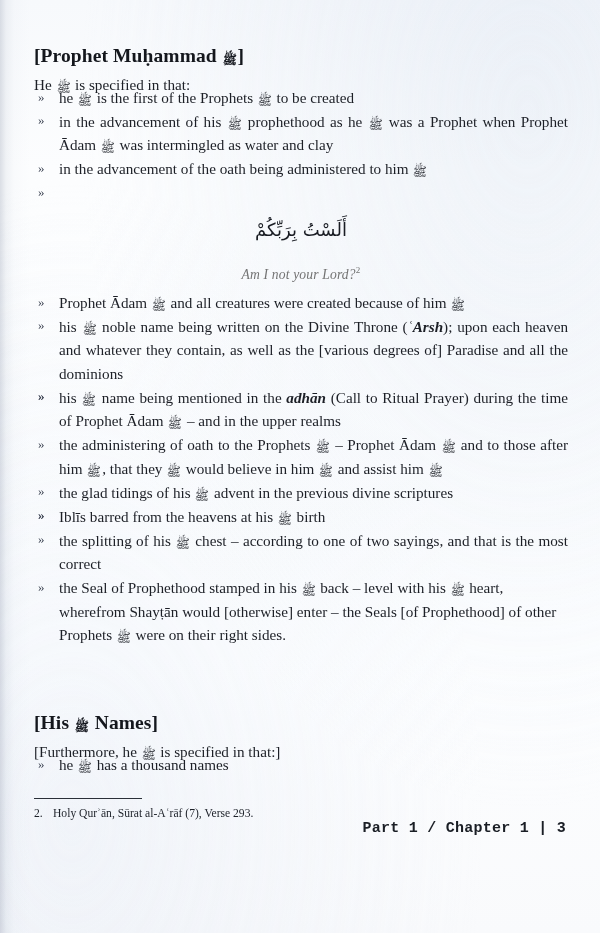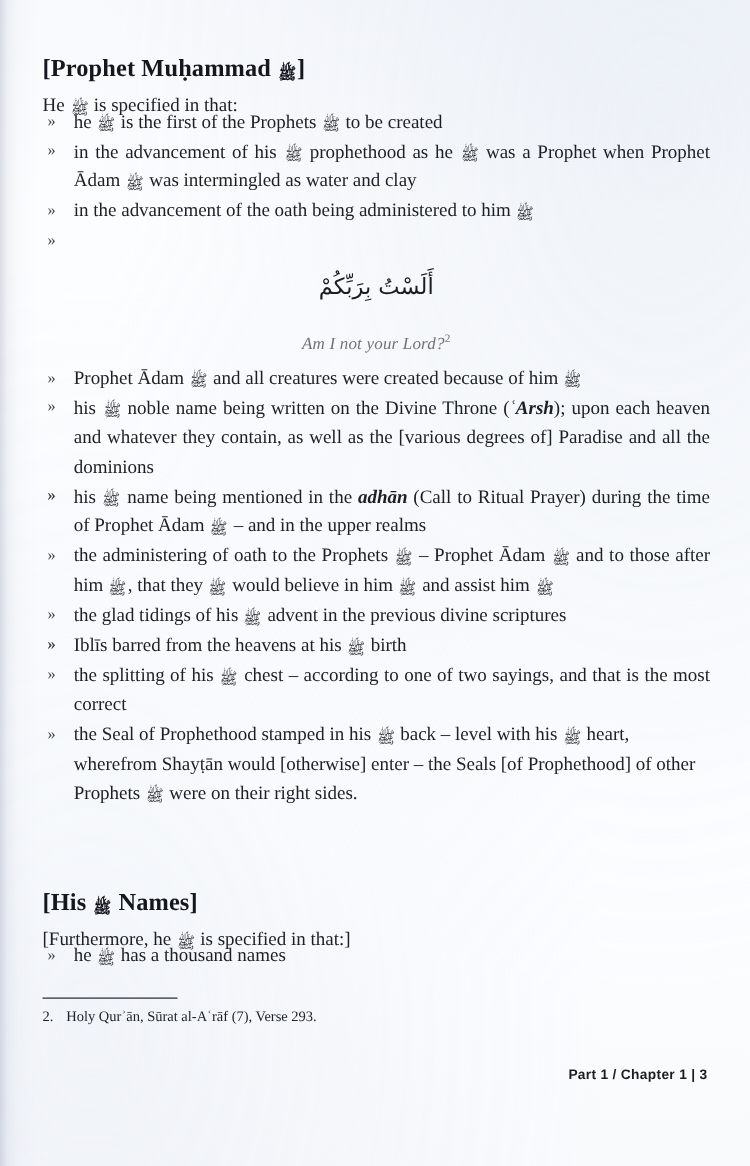--- a/index.html
+++ b/index.html
@@ -168,23 +168,23 @@
     line-height: 1.4;
     display: flex;
     gap: 9px;
   }
   .footnote .fn-num { width: 10px; flex: none; }
 
   
   .runfoot {
     position: absolute;
     right: 34px;
-    top: 854px;
-    font-family: Liberation Sans, sans-serif;
-    font-size: 11px;
+    top: 820px;
+    font-family: Liberation Mono, monospace;
+    font-size: 15px;
     font-weight: bold;
     letter-spacing: .25px;
     color: #1a1e25;
   }
 </style>
 </head>
 <body>
 
 <div class="page">
   <div class="grain"></div>

